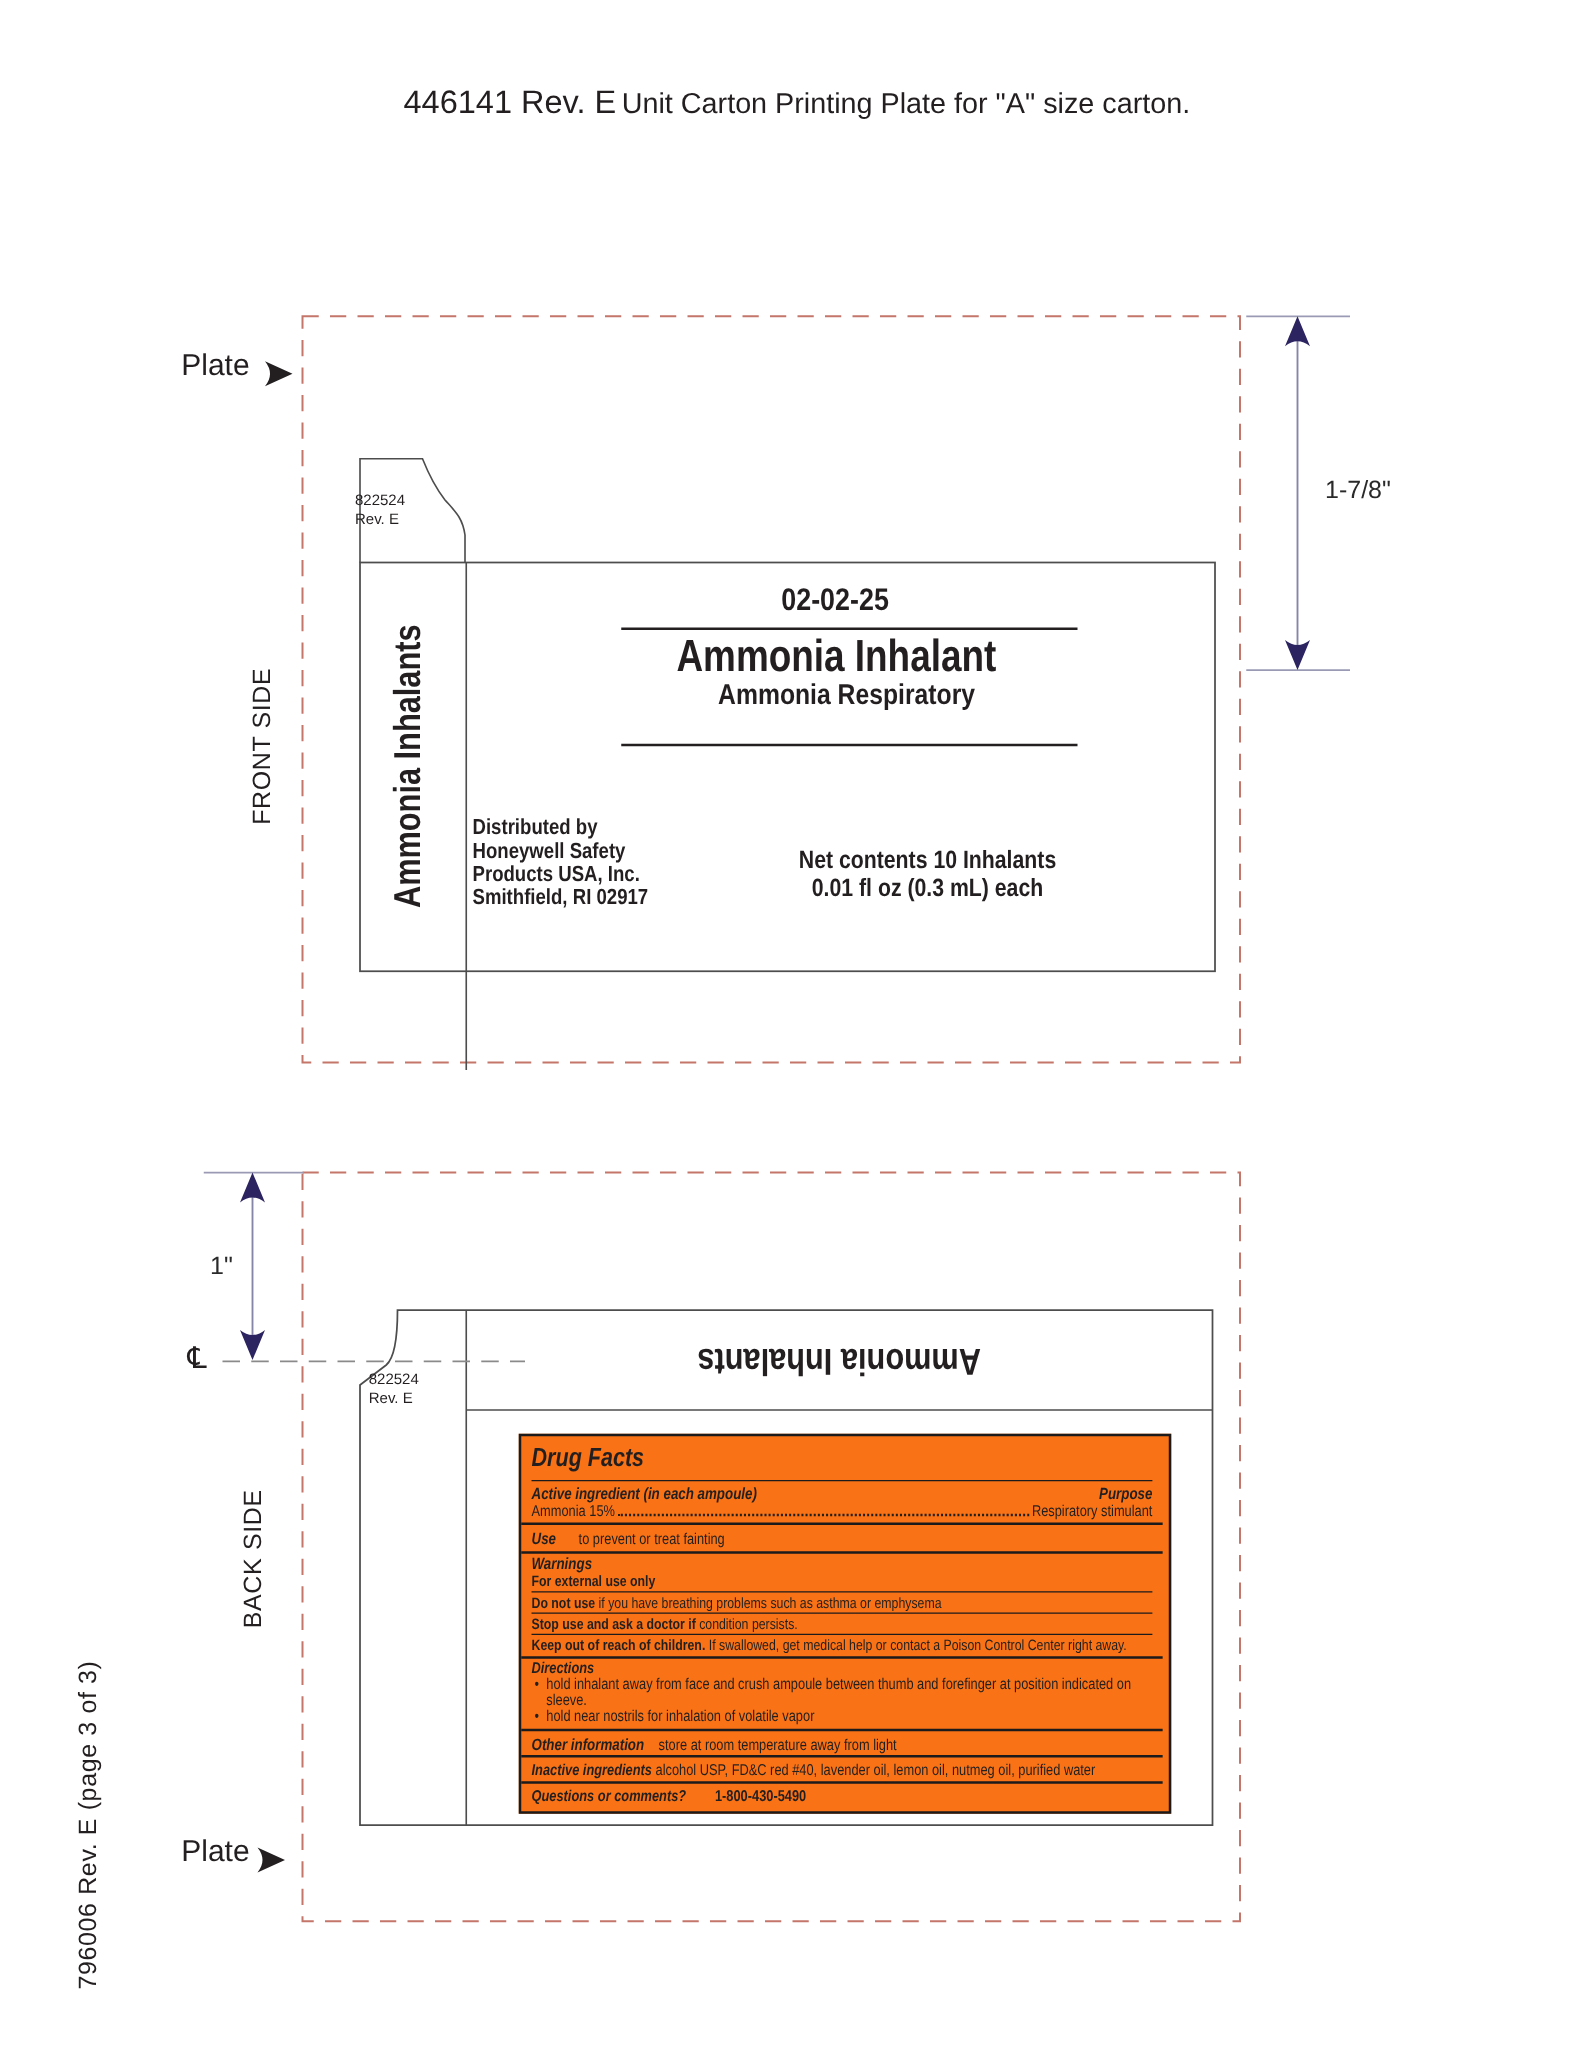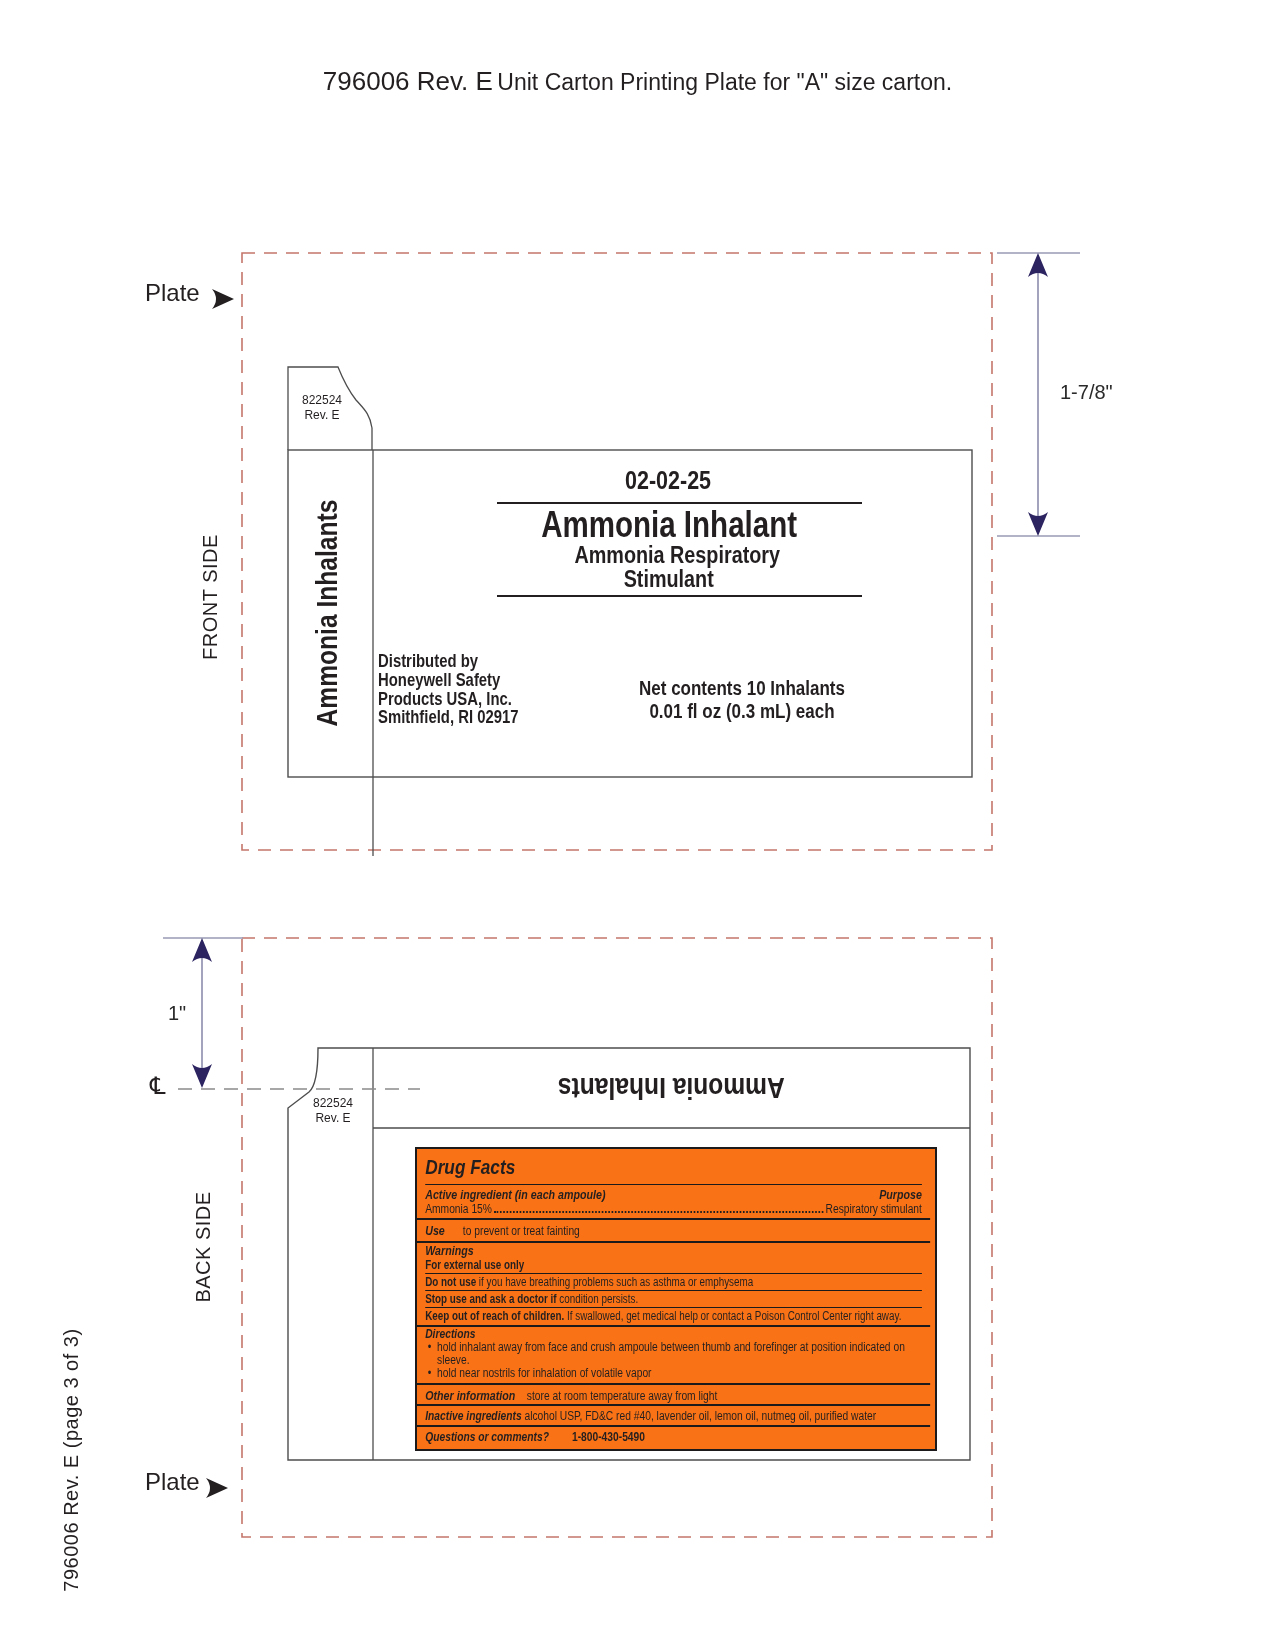--- a/index.html
+++ b/index.html
@@ -6,21 +6,21 @@
   .page{position:relative;width:1275px;height:1650px;background:#fff;overflow:hidden;
         font-family:"Liberation Sans",sans-serif;color:#231f20;}
   .abs{position:absolute;}
   .doc-title{top:66px;left:0;width:1275px;text-align:center;white-space:nowrap;}
   .doc-title .docnum{font-size:26px;letter-spacing:0px;}
   .doc-title .docsub{font-size:23px;margin-top:32px;}
   .rot-ccw{transform:rotate(-90deg);}
   .side-label{font-size:20px;letter-spacing:.5px;text-align:center;}
   .plate-label{font-size:24px;}
   .dim-label{font-size:20px;color:#2a2a2a;}
-  .flap-text{font-size:12px;text-align:center;line-height:15px;}
+  .flap-text{font-size:12px;line-height:15px;}
   .brand-vert{font-size:30px;font-weight:bold;white-space:nowrap;text-align:center;}
   .panel-right{text-align:center;}
   .date{font-size:25px;font-weight:bold;}
   .rule{border-top:2px solid #231f20;height:0;}
   .headline{font-size:36px;font-weight:bold;line-height:38px;white-space:nowrap;}
   .subline{font-size:23px;font-weight:bold;line-height:24px;white-space:nowrap;}
   .cx-r{display:inline-block;transform:scaleX(.82);transform-origin:100% 50%;}
   .cx-r2{display:inline-block;transform:scaleX(.86);transform-origin:100% 50%;}
   .distributor{font-size:17.5px;font-weight:bold;line-height:18.8px;transform:scaleX(.85);
                transform-origin:0 0;white-space:nowrap;}
@@ -93,40 +93,39 @@
     <line x1="202" y1="952" x2="202" y2="1074" stroke="#8585a8" stroke-width="1.5"></line>
     <path d="M202,938 l-10,24 q10,-8 20,0 z" fill="#2b2460"></path>
     <path d="M202,1088 l-10,-24 q10,8 20,0 z" fill="#2b2460"></path>
 
     <line x1="178" y1="1089" x2="420" y2="1089" stroke="#8a8a8a" stroke-width="1.4" stroke-dasharray="14 9"></line>
 
     <path d="M206,1478 l22,10 l-22,10 q8,-10 0,-20 z" fill="#231f20"></path>
   </svg>
 
   <div class="abs doc-title">
-    <span class="docnum">796006 Rev. E</span>
+    <span class="docnum">446141 Rev. E</span>
     <span class="docsub">Unit Carton Printing Plate for "A" size carton.</span>
   </div>
 
   <div class="abs plate-label" style="left:145px;top:279px;">Plate</div>
   <div class="abs side-label rot-ccw" style="left:132px;top:584px;width:160px;height:26px;">FRONT SIDE</div>
   <div class="abs dim-label" style="left:1060px;top:381px;">1-7/8"</div>
 
   <div class="abs flap-text" style="left:284px;top:393px;width:76px;">
     <div>822524</div>
     <div>Rev. E</div>
   </div>
 
   <div class="abs brand-vert" style="left:170px;top:593px;width:320px;height:40px;transform:rotate(-90deg) scaleX(.82);">Ammonia Inhalants</div>
 
   <div class="abs panel-right date" style="left:460px;top:466px;width:402px;"><span class="cx-r2">02-02-25</span></div>
   <div class="abs rule" style="left:497px;top:502px;width:365px;"></div>
   <div class="abs panel-right headline" style="left:420px;top:506px;width:442px;"><span class="cx-r">Ammonia Inhalant</span></div>
   <div class="abs panel-right subline" style="left:460px;top:543px;width:402px;"><span class="cx-r2">Ammonia Respiratory</span></div>
-  <div class="abs panel-right subline" style="left:460px;top:567px;width:402px;"><span class="cx-r2">Stimulant</span></div>
   <div class="abs rule" style="left:497px;top:595px;width:365px;"></div>
 
   <div class="abs distributor" style="left:378px;top:652px;">
     <div>Distributed by</div>
     <div>Honeywell Safety</div>
     <div>Products USA, Inc.</div>
     <div>Smithfield, RI 02917</div>
   </div>
 
   <div class="abs netc" style="left:612px;top:677px;width:260px;">

